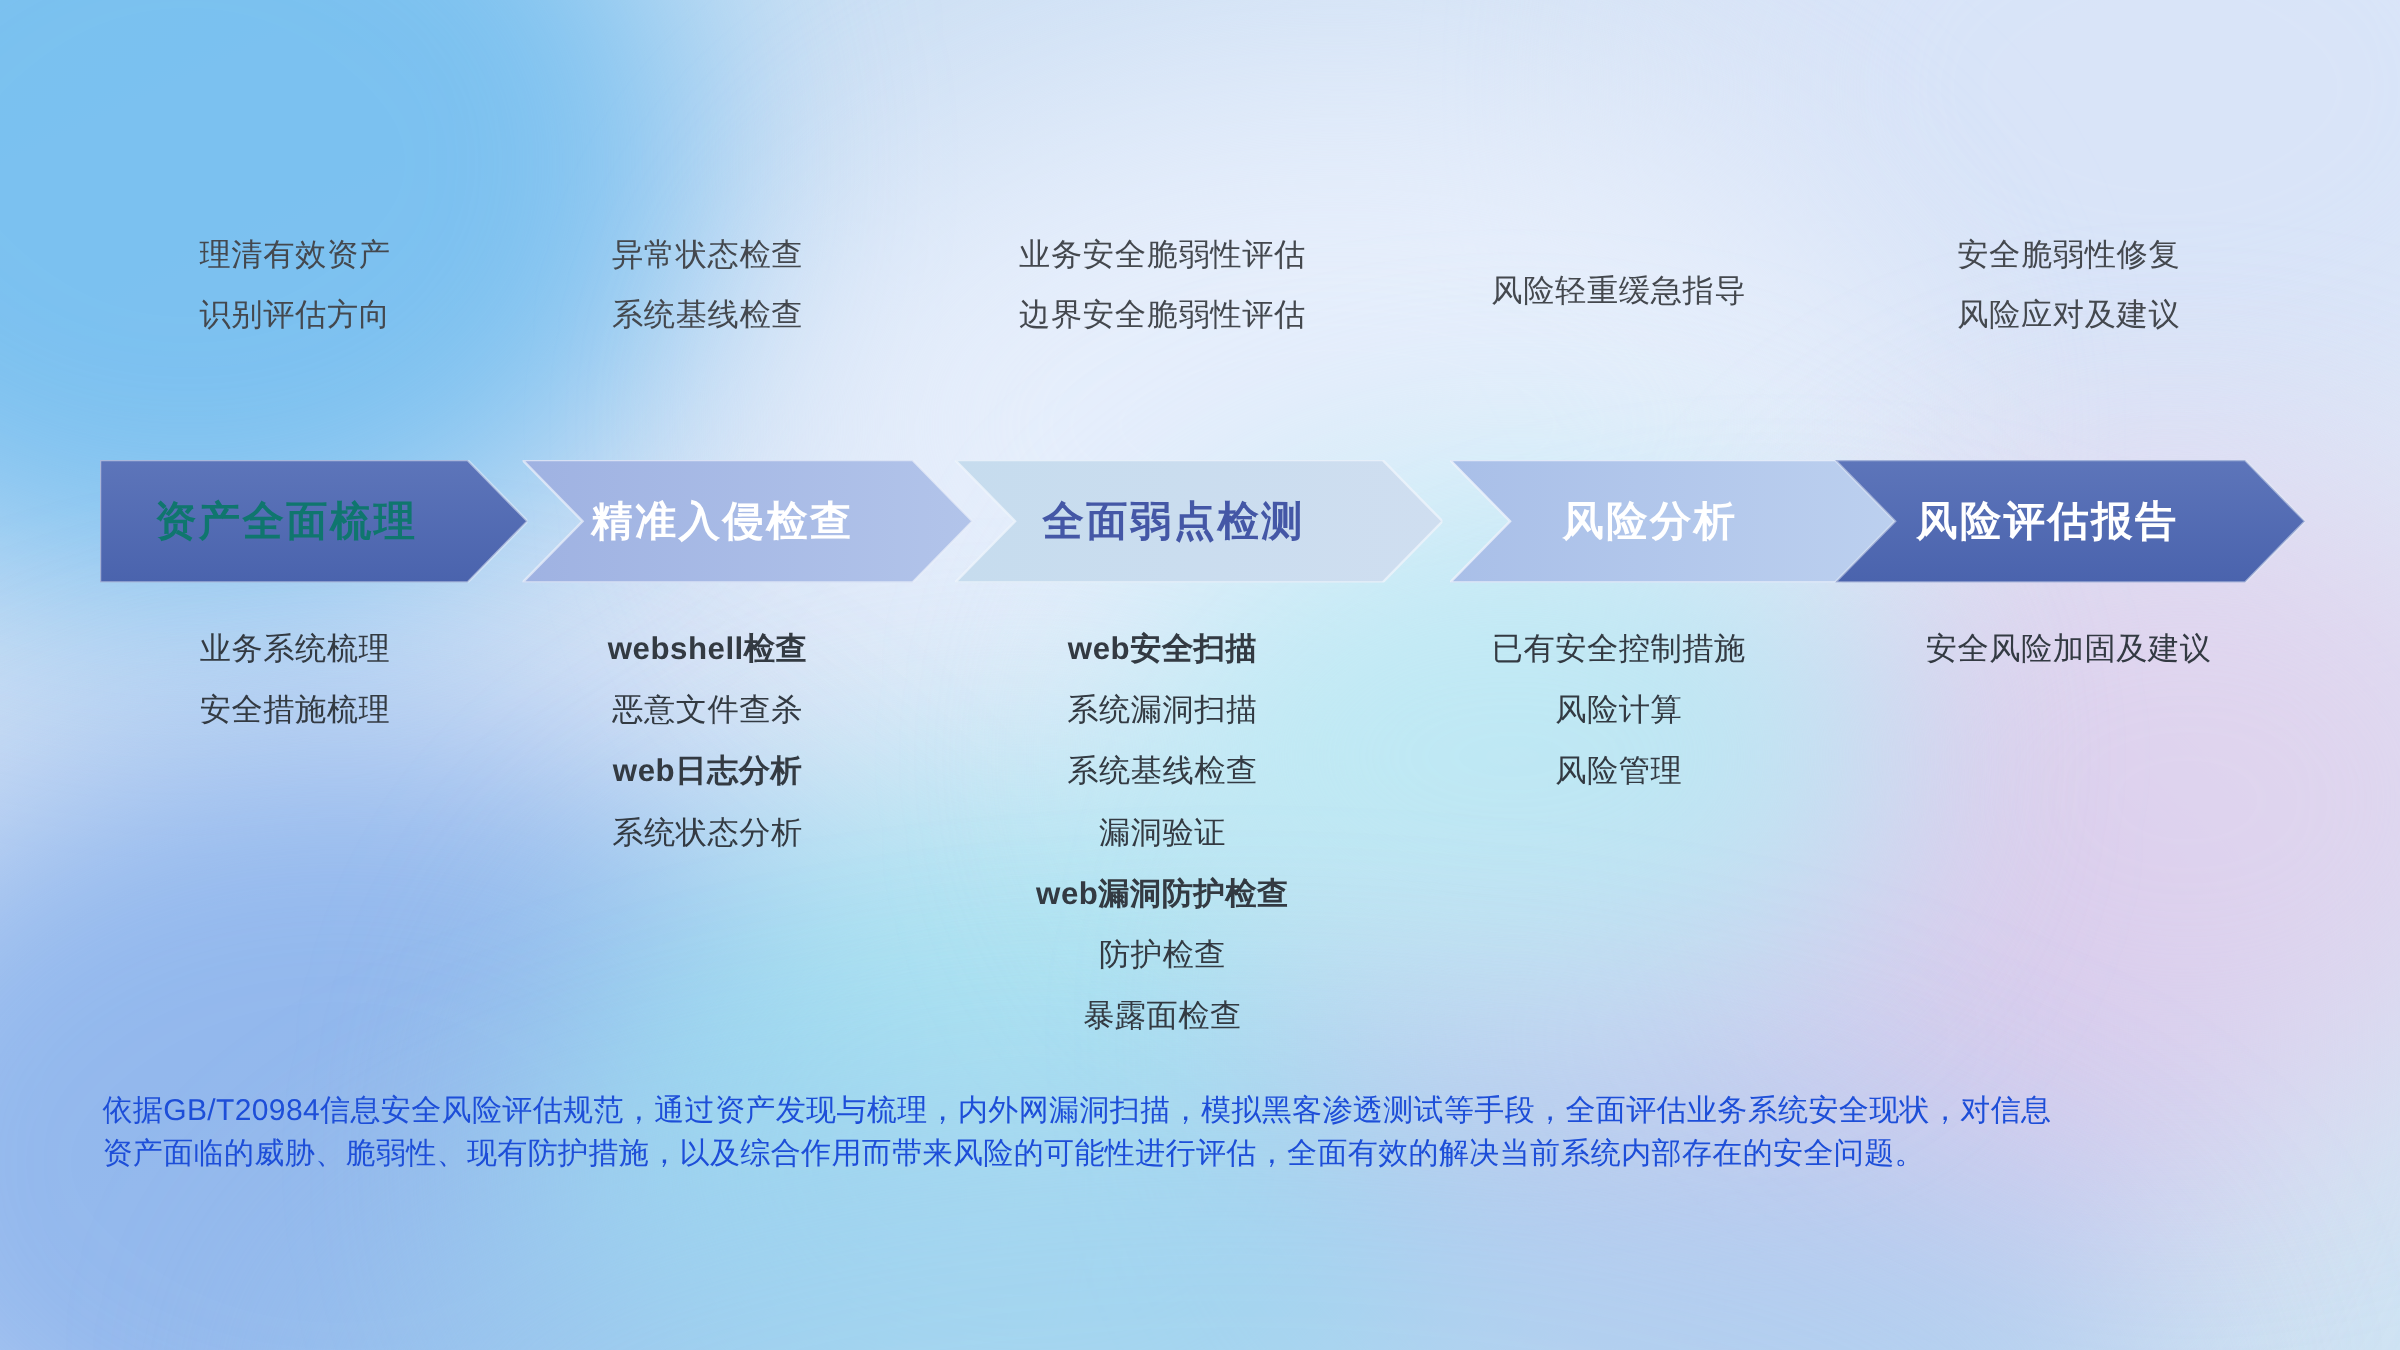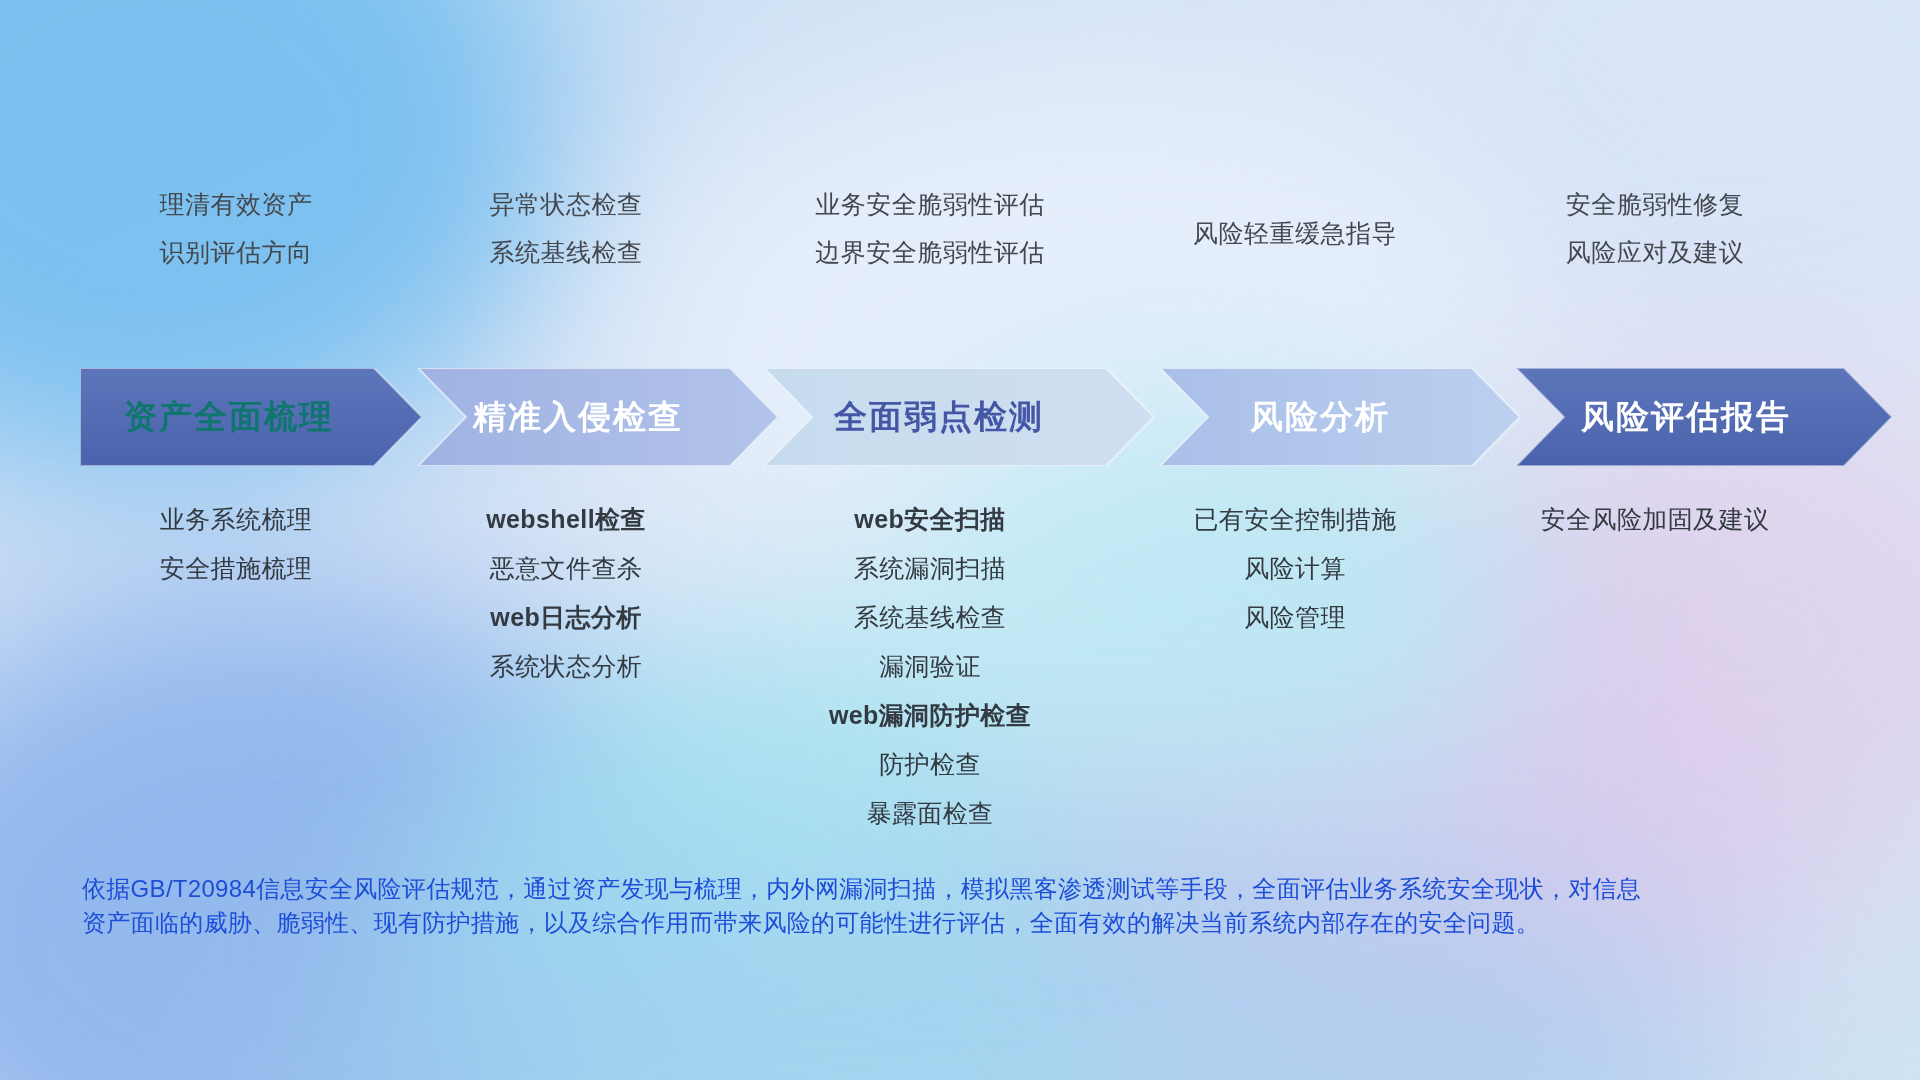--- a/index.html
+++ b/index.html
@@ -172,21 +172,21 @@
                 <stop offset="1" stop-color="#bcd0ef"></stop>
             </linearGradient>
           </defs>
           <polygon points="0,0 312,0 360,49 312,98 0,98 48,49" fill="url(#gLight4)"></polygon>
           <polygon points="0,0 312,0 360,49 312,98 0,98 48,49" fill="none" stroke="#edf3fb" stroke-width="2" opacity=".8"></polygon>
         </svg>
       </div>
       <span class="lbl" style="color:#ffffff;margin-right:40px;">风险分析</span>
     </div>
 
-    <div class="chev" style="left:1436px;width:376px;">
+    <div class="chev" style="left:1388px;width:376px;">
       <div class="shape">
         <svg viewBox="0 0 376 98" preserveAspectRatio="none">
           <defs>
             <linearGradient id="gDark5" x1="0" y1="0" x2="0" y2="1">
               <stop offset="0" stop-color="#5d75ba"></stop>
                 <stop offset="1" stop-color="#4a63ad"></stop>
             </linearGradient>
           </defs>
           <polygon points="0,0 328,0 376,49 328,98 0,98 48,49" fill="url(#gDark5)"></polygon>
           <polygon points="0,0 328,0 376,49 328,98 0,98 48,49" fill="none" stroke="#e8eef8" stroke-width="2" opacity=".5"></polygon>

